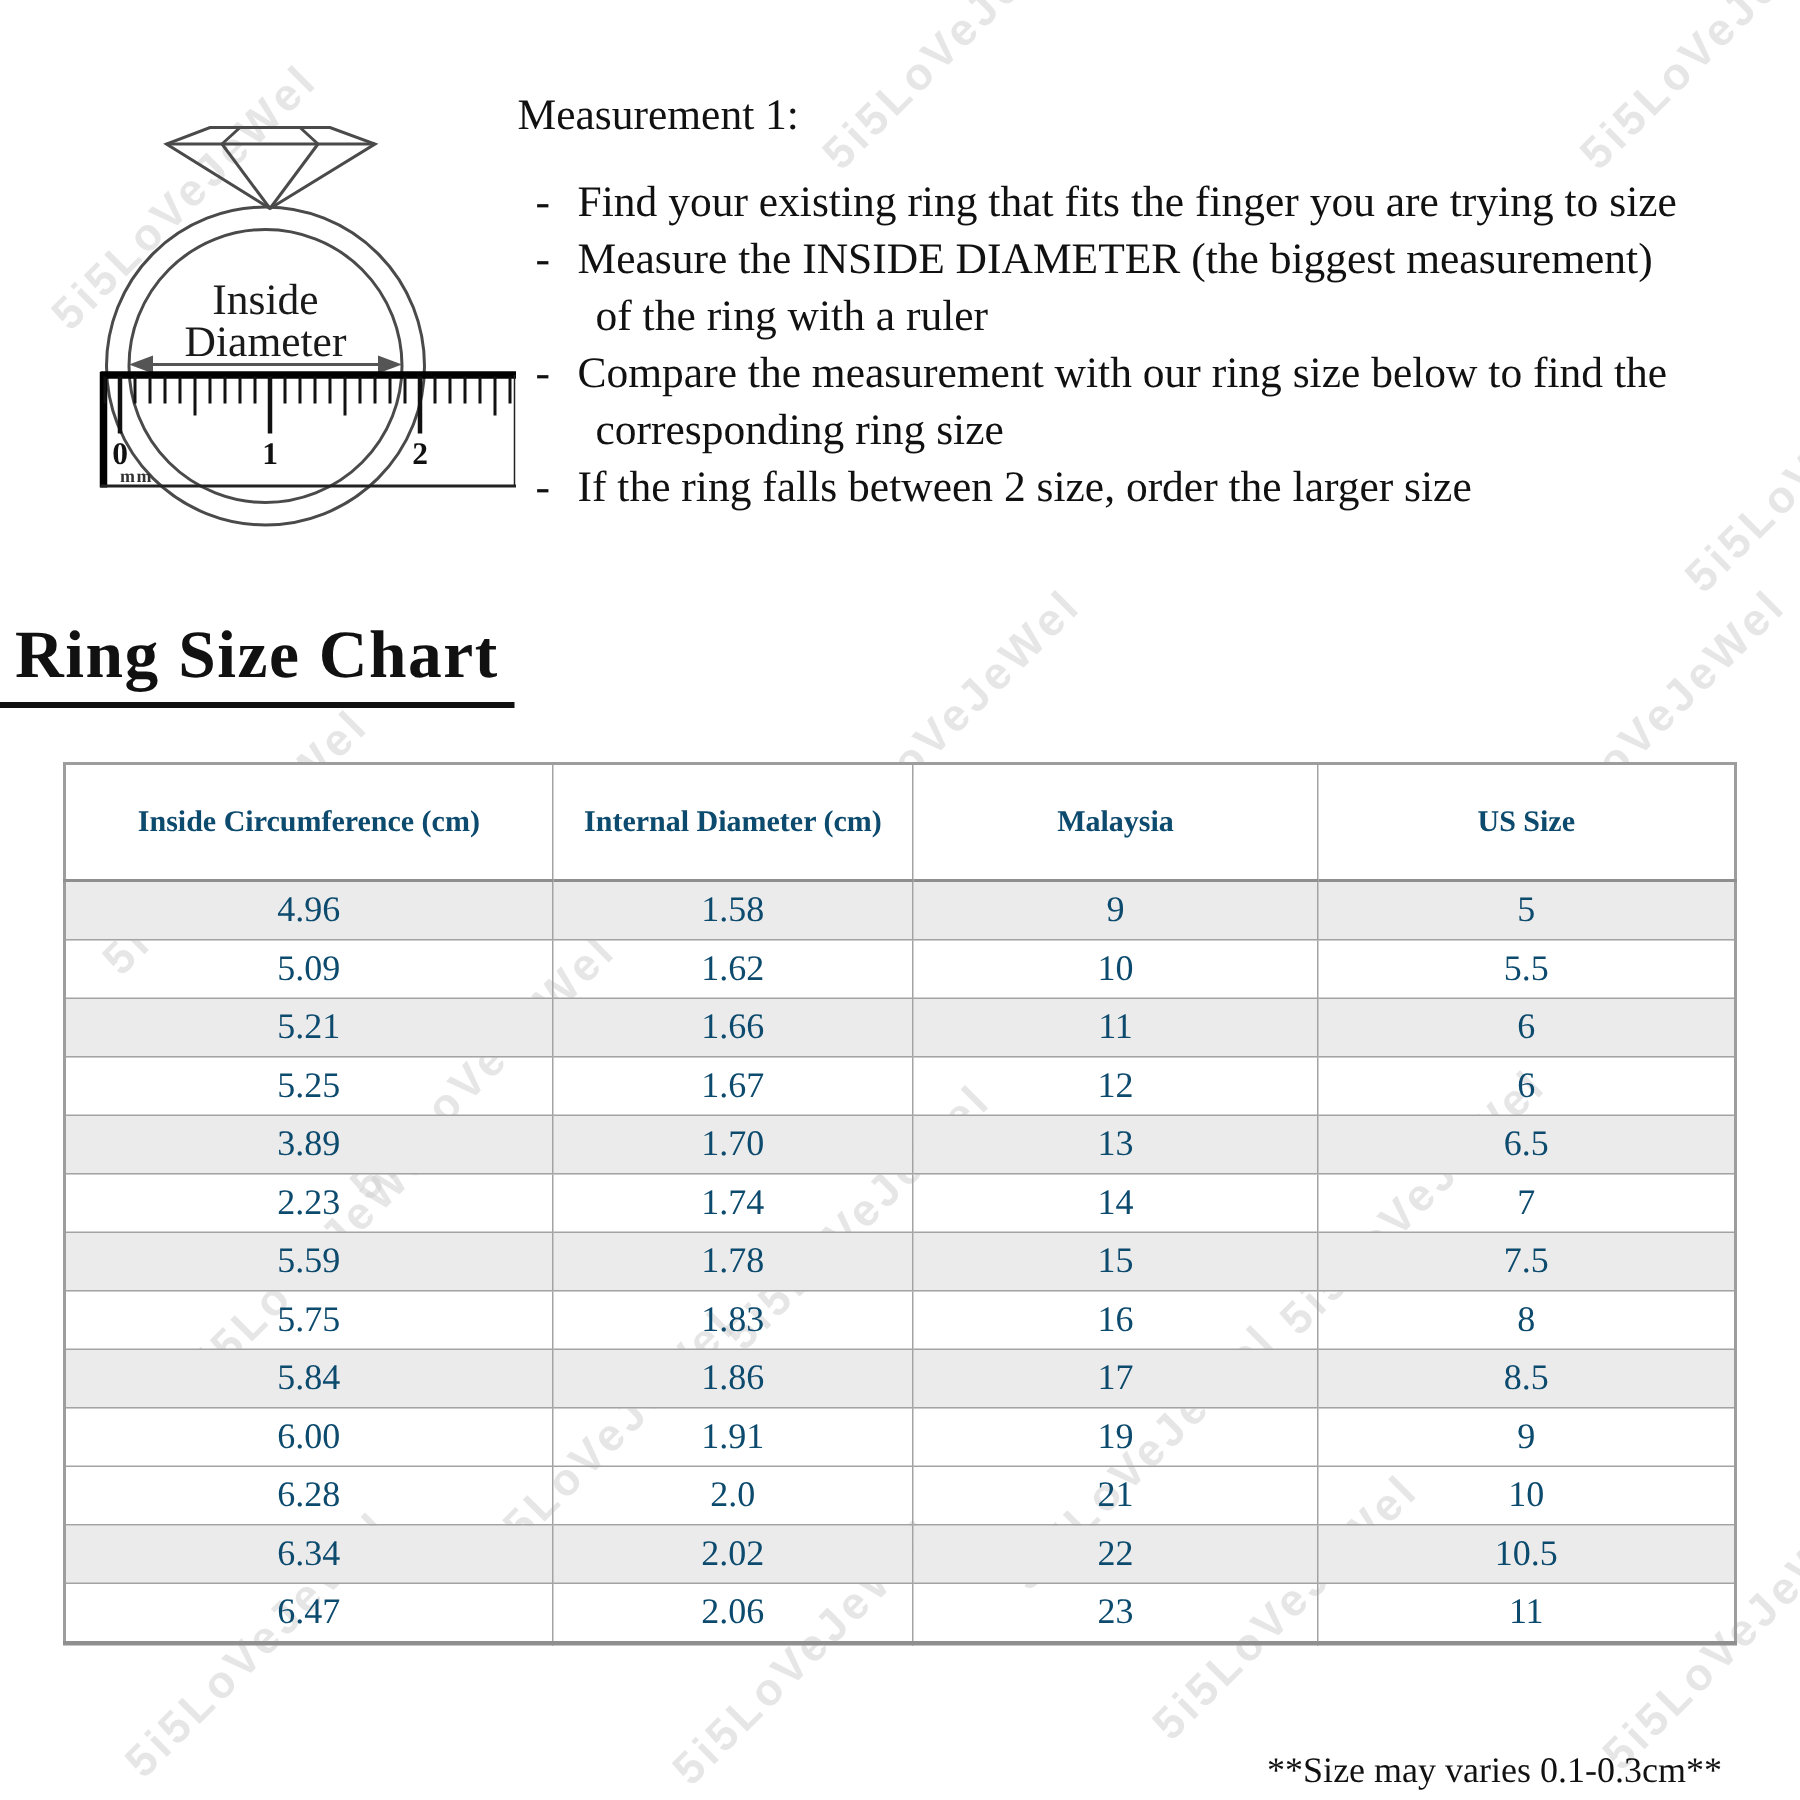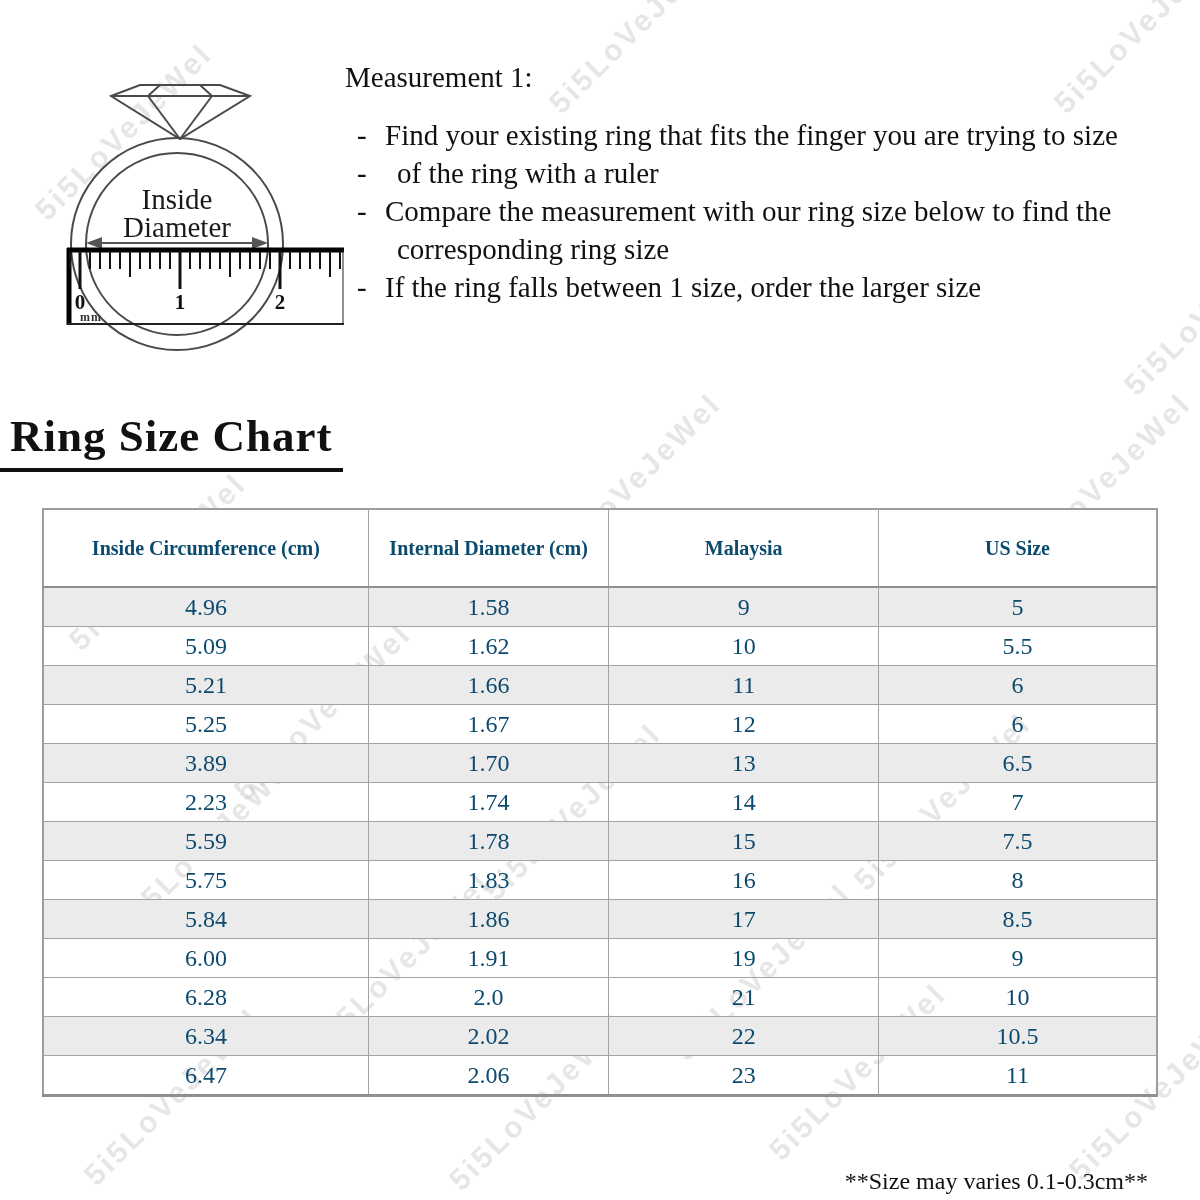--- a/index.html
+++ b/index.html
@@ -136,25 +136,25 @@
     <text class="rnum" x="128" y="236" text-anchor="middle">1</text>
     <text class="rnum" x="228" y="236" text-anchor="middle">2</text>
     <text class="runit" x="28" y="248">mm</text>
   </g>
 </svg>
 
 <div class="instructions">
   <div class="instr-heading">Measurement 1:</div>
   <div id="instr-list">
       <div class="li"><span class="dash">-</span><span>Find your existing ring that fits the finger you are trying to size</span></div>
-      <div class="li"><span class="dash">-</span></div>
+      <div class="li"><span class="dash">-</span><span>Measure the INSIDE DIAMETER (the biggest measurement)</span></div>
       <div class="li cont"><span>of the ring with a ruler</span></div>
       <div class="li"><span class="dash">-</span><span>Compare the measurement with our ring size below to find the</span></div>
       <div class="li cont"><span>corresponding ring size</span></div>
-      <div class="li"><span class="dash">-</span><span>If the ring falls between 1 size, order the larger size</span></div>
+      <div class="li"><span class="dash">-</span><span>If the ring falls between 2 size, order the larger size</span></div>
     </div>
 </div>
 
 <div class="title-wrap">
   <span class="title">Ring Size Chart</span>
 </div>
 
 <table class="size-table">
   <colgroup>
     <col style="width:29.2%">

